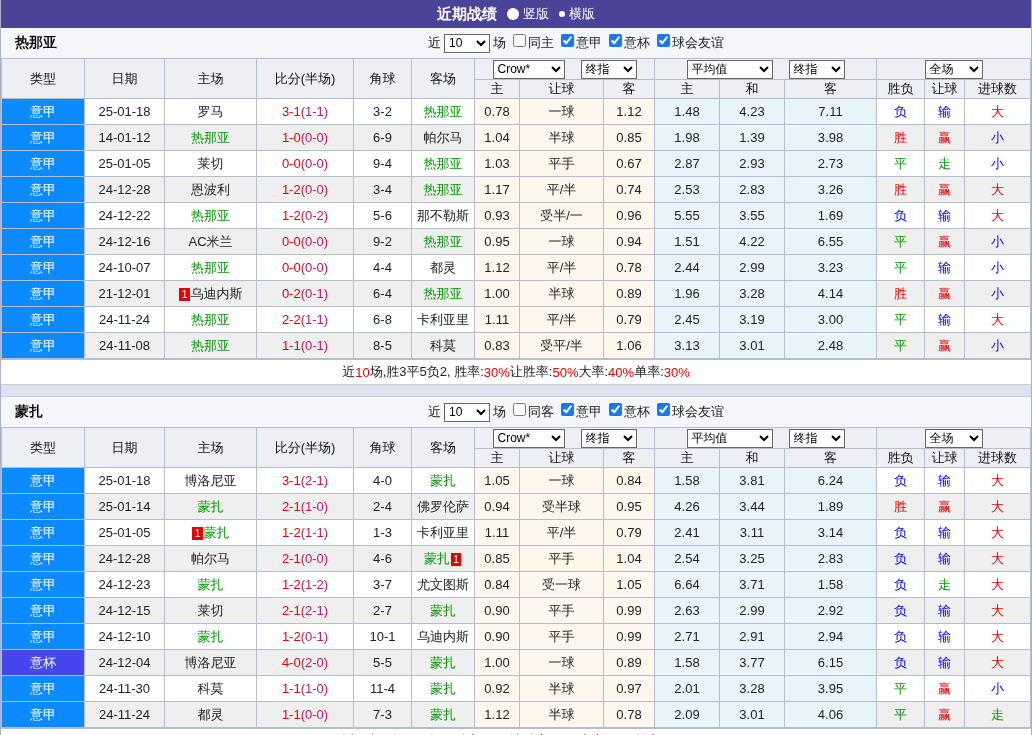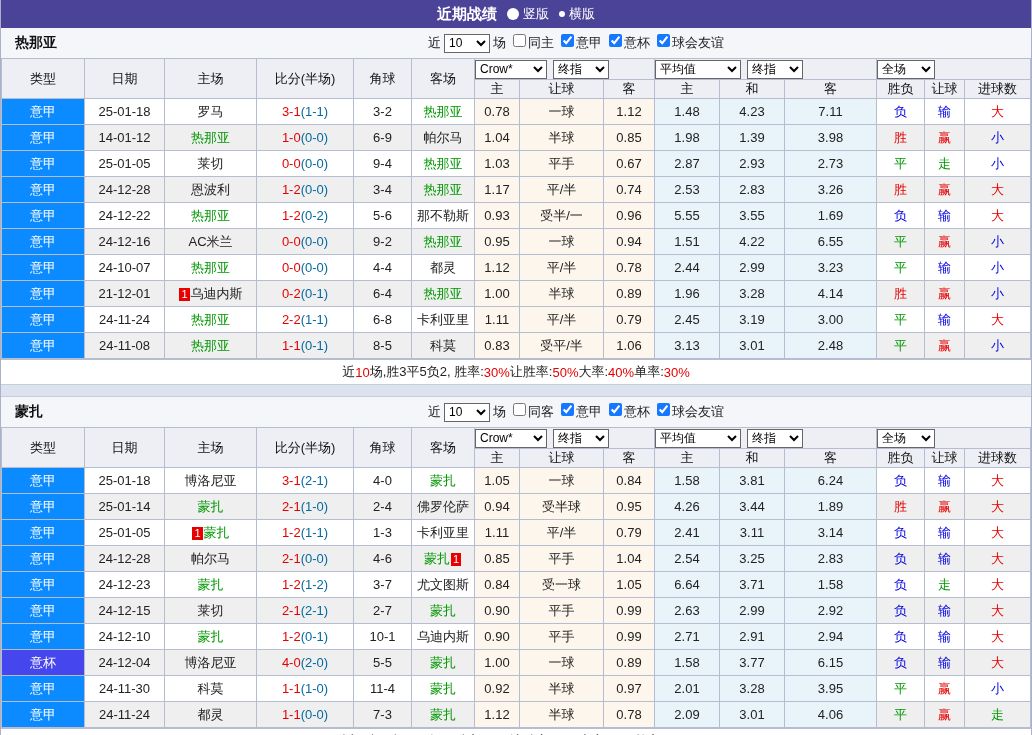--- a/index.html
+++ b/index.html
@@ -20,29 +20,29 @@
   .filter-cluster label { display:inline-flex; align-items:flex-start; gap:1px; }
   select { font-size:12px; height:19px; border:1px solid #666; background:#fff; font-family:"Liberation Sans", sans-serif; }
   input[type="checkbox"] { width:13px; height:13px; margin:0 1px 0 4px; accent-color:#1677ff; }
 
   
   table { border-collapse:collapse; table-layout:fixed; width:1030px; font-size:13px; text-align:center;border-radius:24px; }
   th, td { border:1px solid #b6bdd0; padding:0; white-space:nowrap; overflow:hidden; }
   thead th { background:#edeff5; font-weight:normal; color:#111; }
   thead tr.selrow th { height:21px; }
   thead tr.lblrow th { height:17px; }
-  .grp-selects { display:flex; align-items:center; gap:6px; }
+  .grp-selects { display:flex; align-items:center; justify-content:center; gap:16px; }
   tbody td { height:26px; }
   tbody tr.alt td:not(.cream):not(.blue):not(.type) { background:#efefef; }
   td.cream { background:#fdf6ec; }
   td.blue  { background:#e9f4fa; }
   td.type.league { background:#0b8bff; color:#fff; }
   td.type.cup    { background:#4646ee; color:#fff; }
   .ft { color:#e60000; }
-  .ht { color:#0369a1; }
+  .ht { color:#be185d; }
   .green { color:#009700; }
   .card { background:#e60000; color:#fff; font-size:11px; padding:0 2px; margin:0 1px; display:inline-block; line-height:13px; }
   .res.win  { color:#e60000; }
   .res.draw { color:#009700; }
   .res.lose { color:#0000e0; }
 
   
   .summary { height:25px; display:flex; align-items:center; justify-content:center; font-size:13px; border-top:1px solid #b6bdd0; background:#fff; }
   .summary .red { color:#e60000; }
   .gap { height:13px; background:#dde3ee; border-top:1px solid #c6cddc; border-bottom:1px solid #c6cddc; }

